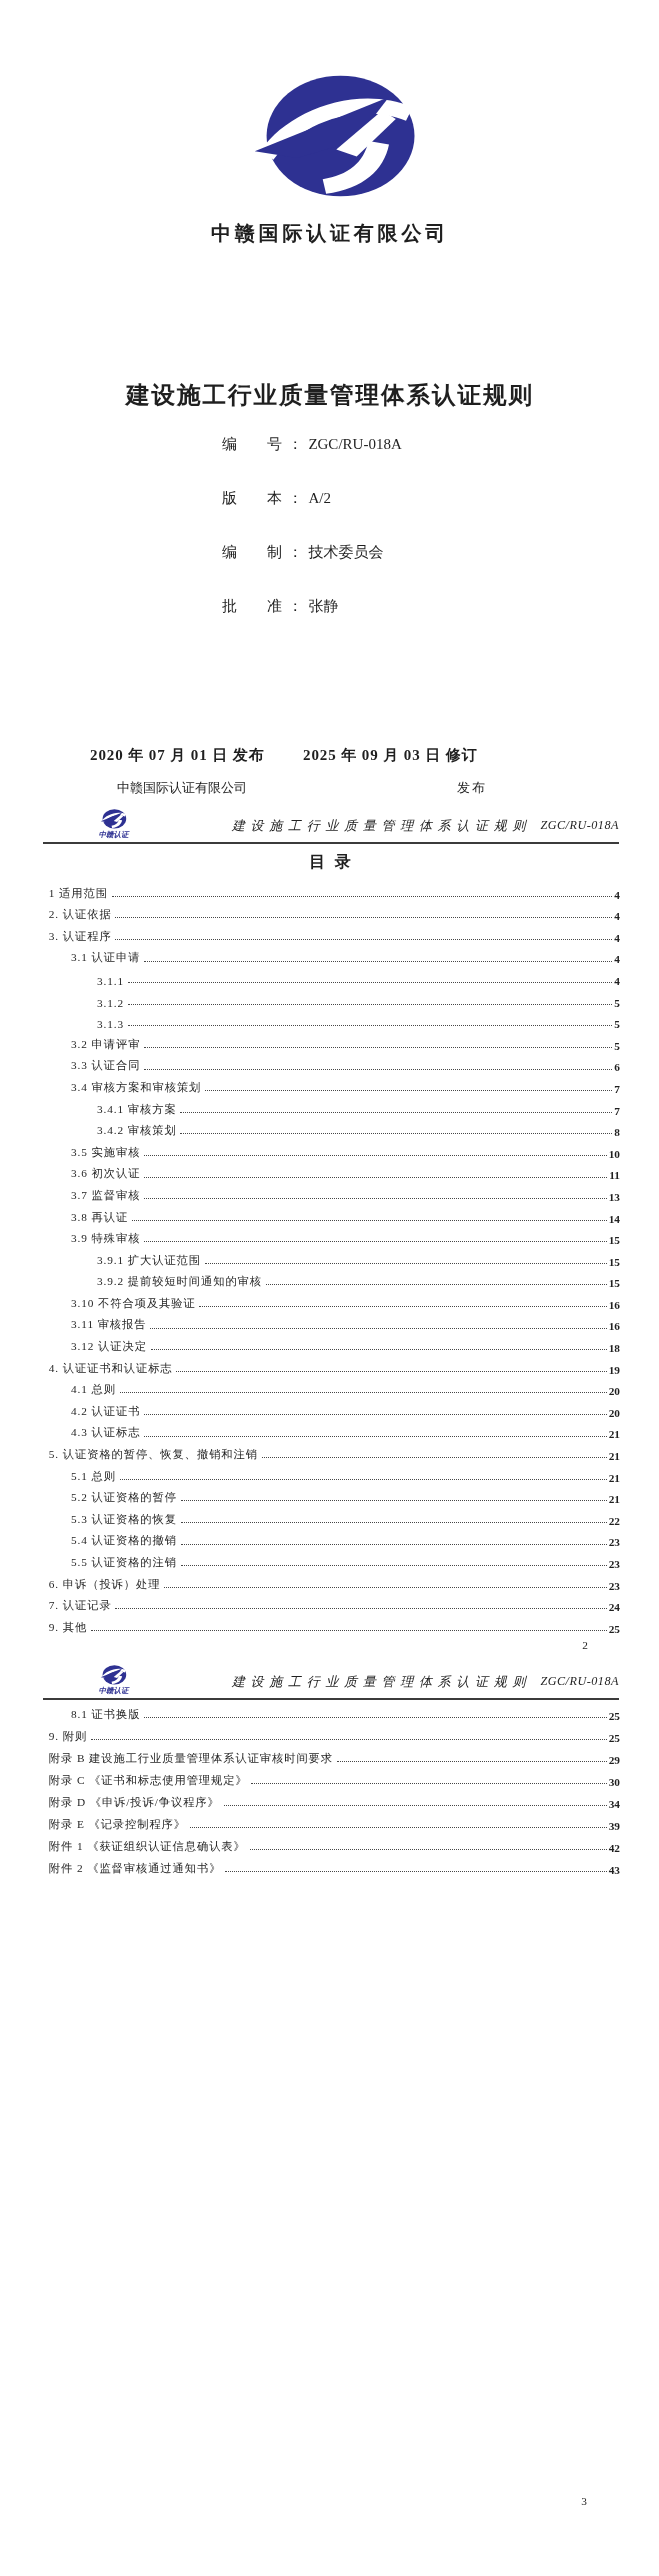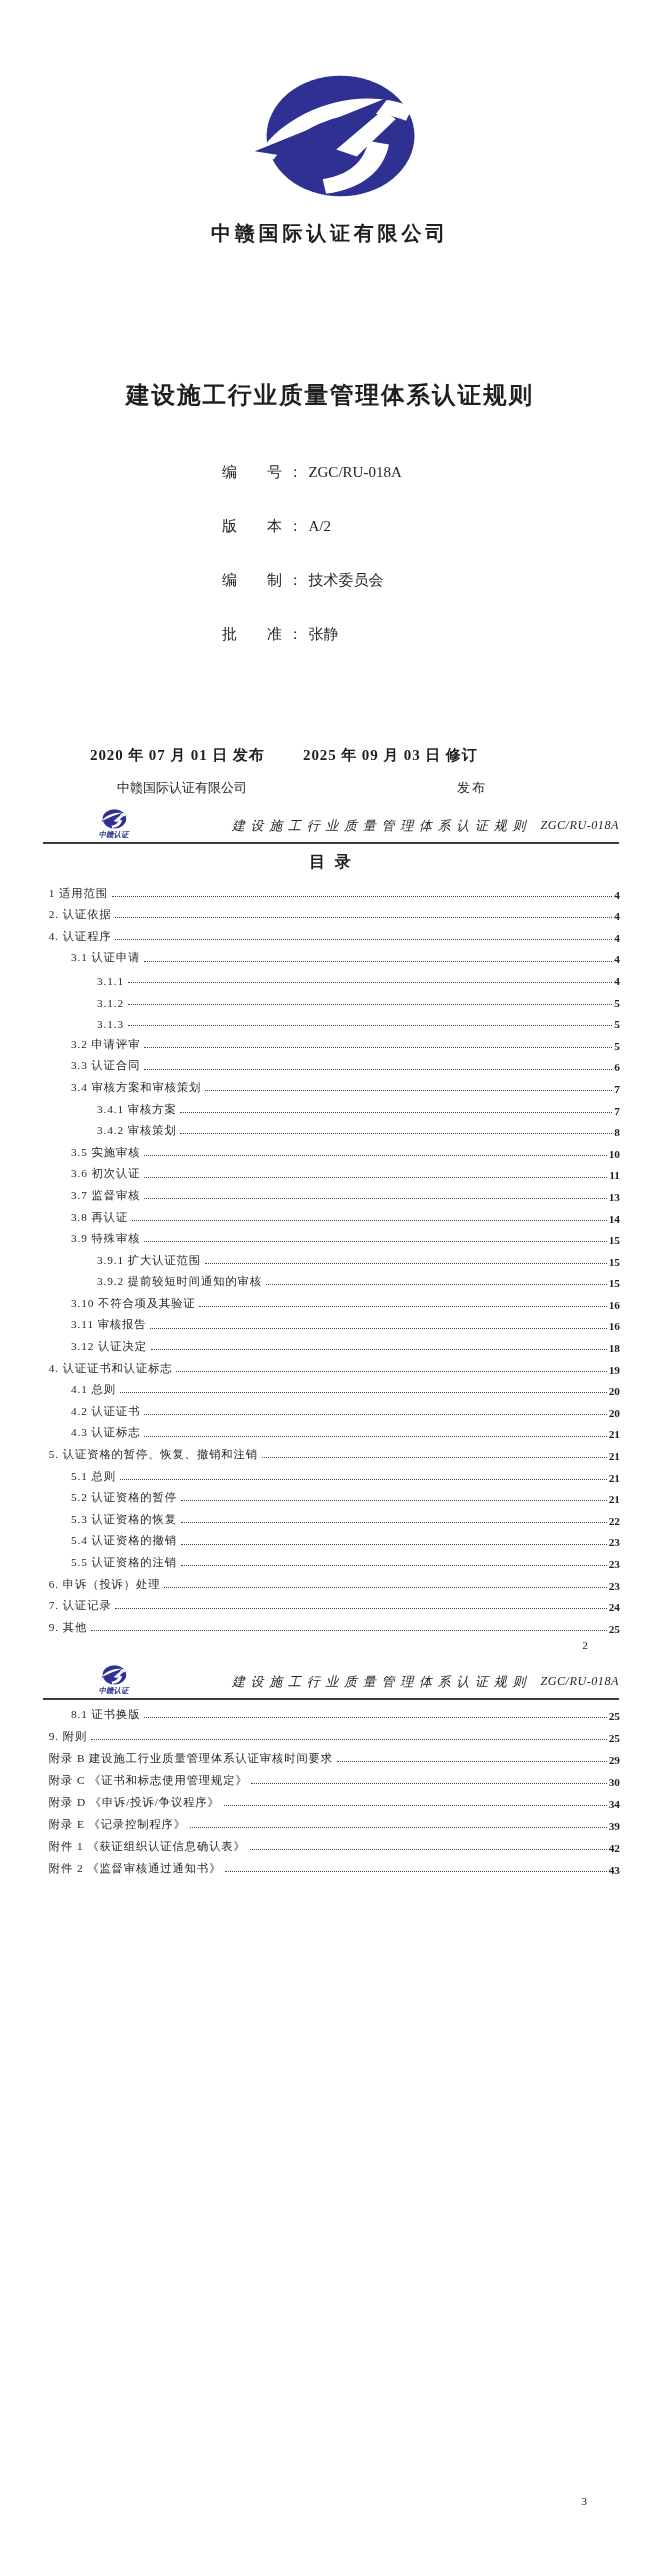--- a/index.html
+++ b/index.html
@@ -14,21 +14,21 @@
   
   .logo-main { left:253px; top:68px; width:170px; height:136px; }
   .company-name {
     left:0; right:0; top:220px; text-align:center;
     font-size:20px; font-weight:600; letter-spacing:3.8px;
   }
   .doc-title {
     left:0; right:0; top:379px; text-align:center;
     font-size:23.6px; font-weight:700; letter-spacing:1.9px;
   }
-  .meta-block { left:222px; top:435px; display:flex; flex-direction:column; gap:35px; font-size:15px;margin-top:28px; }
+  .meta-block { left:222px; top:435px; display:flex; flex-direction:column; gap:35px; font-size:15px; }
   .meta-row { display:flex; align-items:baseline; }
   .meta-label { letter-spacing:0; }
   .meta-sep { margin:0 5.7px 0 5.7px; }
   .date-row { top:746px; left:0; right:0; height:21px; font-size:15px; font-weight:600; }
   .date-issue { position:absolute; left:90px; letter-spacing:0.9px; }
   .date-revise { position:absolute; left:303px; letter-spacing:0.9px; }
   .publisher-row { top:779px; left:0; right:0; height:17px; font-size:13px; }
   .publisher-name { position:absolute; left:117px; }
   .publish-word { position:absolute; left:457px; letter-spacing:1.9px; }
 
@@ -138,21 +138,21 @@
       <span class="toc-text">1 适用范围</span>
       <span class="toc-leader"></span>
       <span class="toc-page">4</span>
     </div>
     <div class="toc-item lvl1">
       <span class="toc-text">2. 认证依据</span>
       <span class="toc-leader"></span>
       <span class="toc-page">4</span>
     </div>
     <div class="toc-item lvl1">
-      <span class="toc-text">4. 认证程序</span>
+      <span class="toc-text">3. 认证程序</span>
       <span class="toc-leader"></span>
       <span class="toc-page">4</span>
     </div>
     <div class="toc-item lvl2">
       <span class="toc-text">3.1 认证申请</span>
       <span class="toc-leader"></span>
       <span class="toc-page">4</span>
     </div>
     <div class="toc-item lvl3">
       <span class="toc-text">3.1.1</span>

